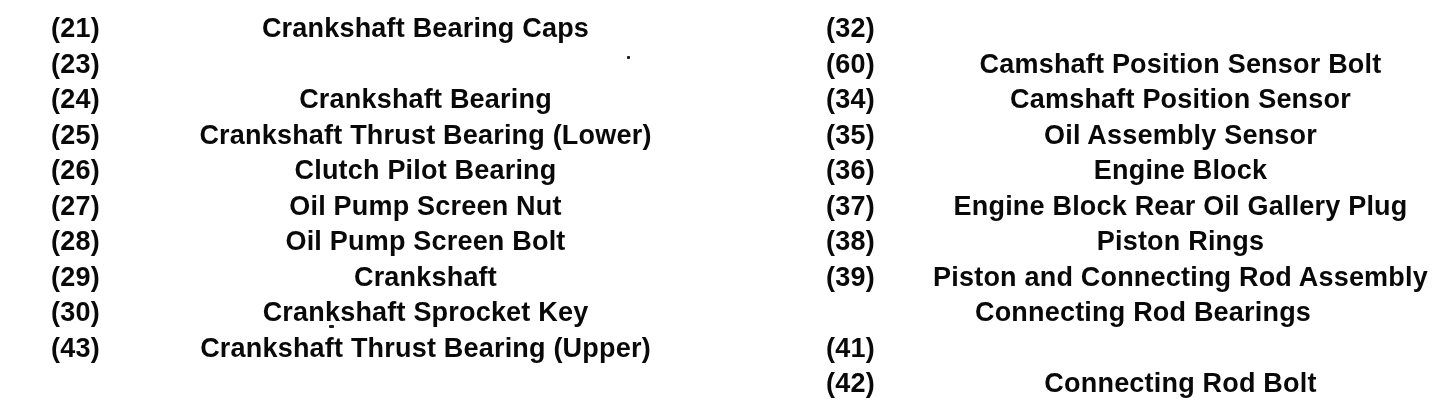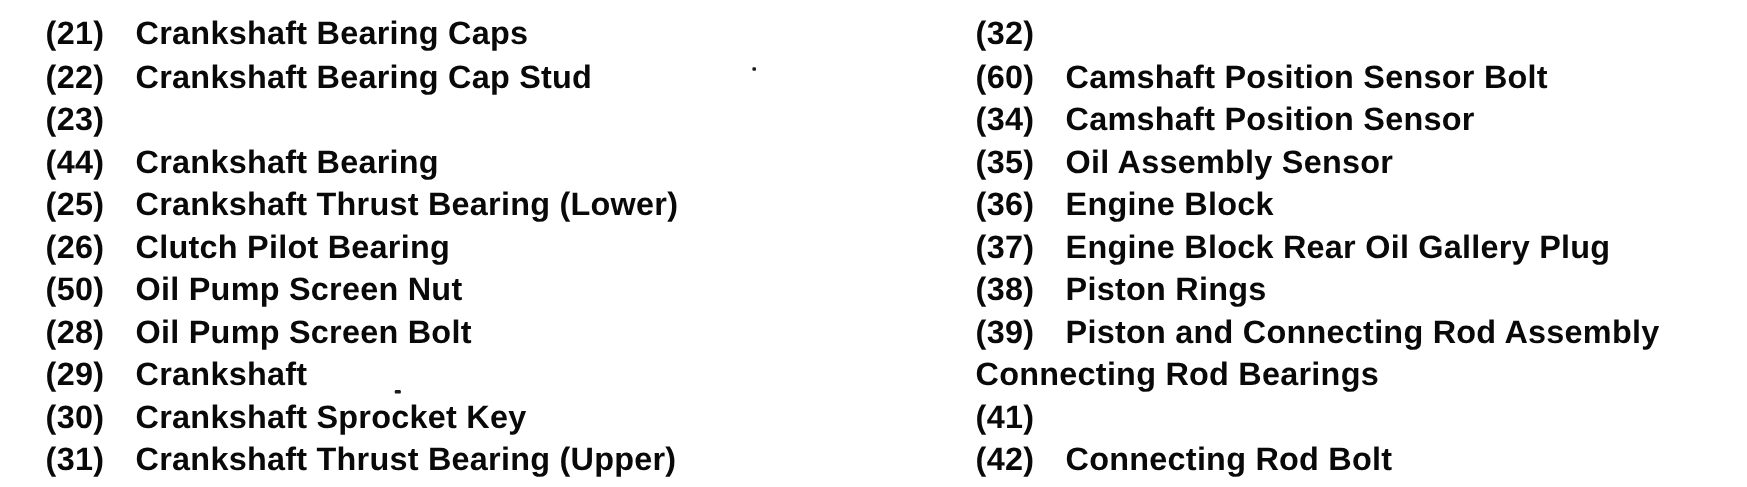--- a/index.html
+++ b/index.html
@@ -11,20 +11,21 @@
     position: relative;
     width: 1456px;
     height: 406px;
     background: #ffffff;
     overflow: hidden;
     font-family: "Liberation Sans", sans-serif;
     font-weight: 600;
     color: #090909;
     font-size: 27px;
     letter-spacing: 0.2px;
+    text-align: center;
   }
   .col {
     position: absolute;
     top: 11px;
   }
   .col-left  { left: 38px;  width: 700px; }
   .col-right { left: 813px; width: 660px; }
   .row {
     display: flex;
     align-items: baseline;
@@ -50,56 +51,52 @@
 </head>
 <body>
 
 <div class="page">
   <div class="col col-left">
       <div class="row">
         <span class="num">(21)</span>
         <span class="label">Crankshaft Bearing Caps</span>
       </div>
       <div class="row">
-        <span class="num">(22)</span>
-        <span class="label">Crankshaft Bearing Cap Stud</span>
-      </div>
-      <div class="row">
         <span class="num">(23)</span>
       </div>
       <div class="row">
-        <span class="num">(44)</span>
+        <span class="num">(24)</span>
         <span class="label">Crankshaft Bearing</span>
       </div>
       <div class="row">
         <span class="num">(25)</span>
         <span class="label">Crankshaft Thrust Bearing (Lower)</span>
       </div>
       <div class="row">
         <span class="num">(26)</span>
         <span class="label">Clutch Pilot Bearing</span>
       </div>
       <div class="row">
-        <span class="num">(50)</span>
+        <span class="num">(27)</span>
         <span class="label">Oil Pump Screen Nut</span>
       </div>
       <div class="row">
         <span class="num">(28)</span>
         <span class="label">Oil Pump Screen Bolt</span>
       </div>
       <div class="row">
         <span class="num">(29)</span>
         <span class="label">Crankshaft</span>
       </div>
       <div class="row">
         <span class="num">(30)</span>
         <span class="label">Crankshaft Sprocket Key</span>
       </div>
       <div class="row">
-        <span class="num">(31)</span>
+        <span class="num">(43)</span>
         <span class="label">Crankshaft Thrust Bearing (Upper)</span>
       </div>
     </div>
   <div class="col col-right">
       <div class="row">
         <span class="num">(32)</span>
       </div>
       <div class="row">
         <span class="num">(60)</span>
         <span class="label">Camshaft Position Sensor Bolt</span>

